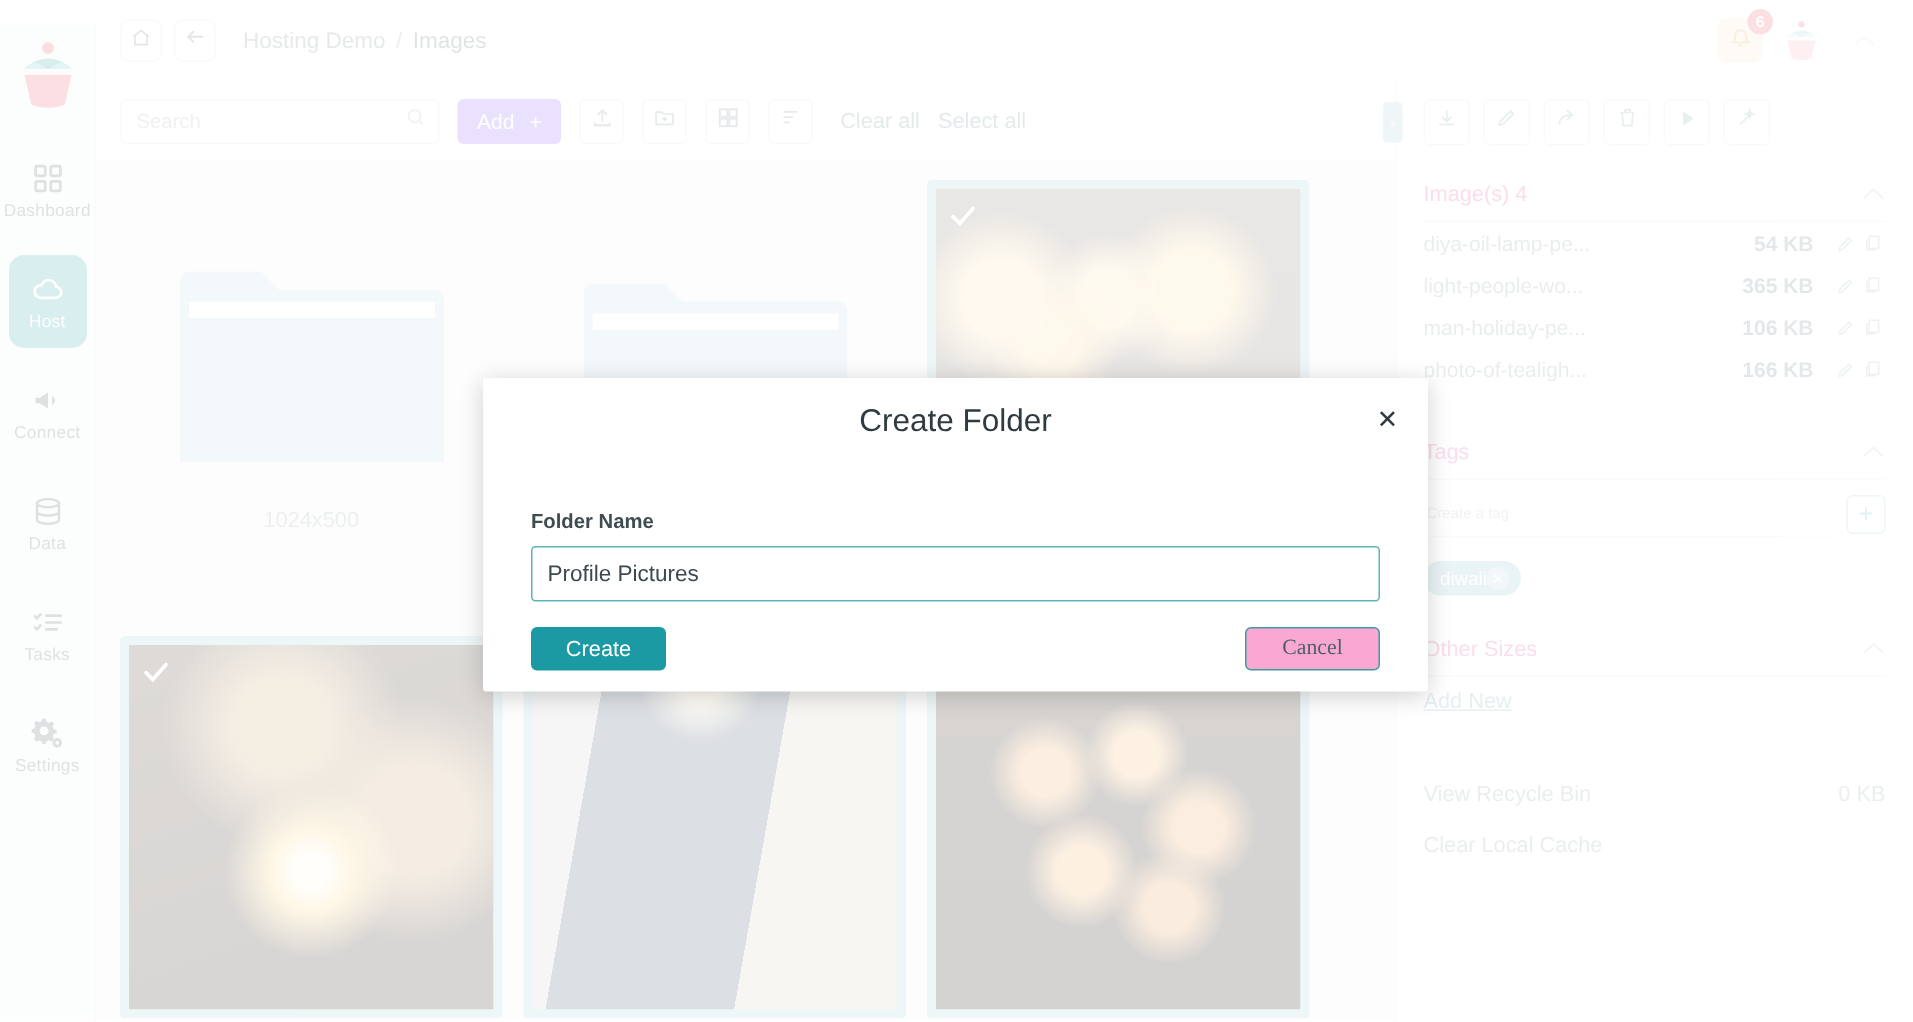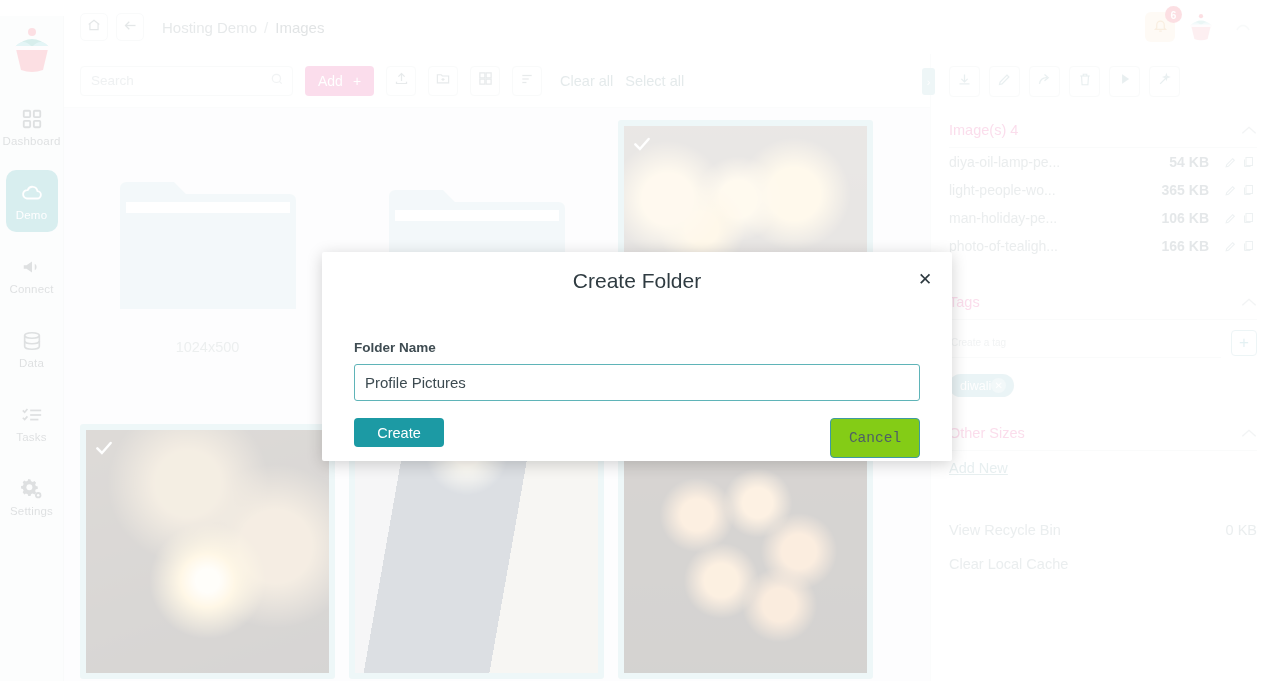--- a/index.html
+++ b/index.html
@@ -66,21 +66,21 @@
   .search-wrap {
     width: 213px; height: 30px; border: 1px solid #dfe6e8; border-radius: 4px;
     display: flex; align-items: center; padding: 0 8px; background: #fff;
   }
   .search-wrap input {
     border: 0; outline: 0; flex: 1; font-size: 13.5px; color: #3c4a50;
     font-family: "Liberation Sans", sans-serif; background: transparent;
   }
   .search-wrap input::placeholder { color: #a9b5ba; }
   .add-btn {
-    height: 30px; padding: 0 13px; background: #ec4899; color: #fff; border: 0; border-radius: 4px;
+    height: 30px; padding: 0 13px; background: #8b5cf6; color: #fff; border: 0; border-radius: 4px;
     font-size: 14px; display: flex; align-items: center; gap: 10px; cursor: pointer;
     font-family: "Liberation Sans", sans-serif;
   }
   .tb-icon {
     width: 30px; height: 30px; border: 1px solid #dfe6e8; border-radius: 4px; background: #fff;
     display: flex; align-items: center; justify-content: center; color: #7d8e94; cursor: pointer;
   }
   .link-btn { font-size: 14.5px; color: #6f8f95; cursor: pointer; }
 
   
@@ -168,22 +168,22 @@
     margin-top: 9px; width: 100%; height: 37px; border: 1px solid #5fb4b8; border-radius: 3px;
     padding: 0 10px; font-size: 15px; color: #3c4a50; outline: 0;
     font-family: "Liberation Sans", sans-serif;
   }
   .modal-actions { display: flex; justify-content: space-between; gap: 16px; margin-top: 17px; }
   .btn-primary {
     height: 29px; min-width: 90px; background: #1c9aa4; color: #fff; border: 0; border-radius: 4px;
     font-size: 14.5px; cursor: pointer; font-family: "Liberation Sans", sans-serif;
   }
   .btn-secondary {
-    height: 40px; min-width: 90px; background: #84cc16; color: #4e6066; border: 1px solid #3f9aa2;
-    border-radius: 4px; font-size: 14.5px; cursor: pointer; font-family: Liberation Mono, monospace;
+    height: 29px; min-width: 90px; background: #f9a8d4; color: #4e6066; border: 1px solid #3f9aa2;
+    border-radius: 4px; font-size: 14.5px; cursor: pointer; font-family: Liberation Serif, serif;
   }
 </style>
 </head>
 <body>
 
 <div id="app">
 
   <div id="page-layer">
 
     <div class="sidebar">
@@ -209,21 +209,21 @@
           </span>
           <span class="nav-label">Dashboard</span>
         </div>
 
         <div class="nav-item active">
           <span>
             <svg width="24" height="22" viewBox="0 0 24 24" fill="none" stroke="currentColor" stroke-width="2" stroke-linejoin="round">
               <path d="M6.5 18h11a4 4 0 0 0 .4-8 5.5 5.5 0 0 0-10.6-1.2A3.9 3.9 0 0 0 6.5 18z"></path>
             </svg>
           </span>
-          <span class="nav-label">Demo</span>
+          <span class="nav-label">Host</span>
         </div>
 
         <div class="nav-item">
           <span>
             <svg width="22" height="22" viewBox="0 0 24 24" fill="currentColor">
               <path d="M3 10v4h3l6 4V6l-6 4H3z"></path>
                 <path d="M15 8.5v7a4 4 0 0 0 0-7z"></path>
             </svg>
           </span>
           <span class="nav-label">Connect</span>

